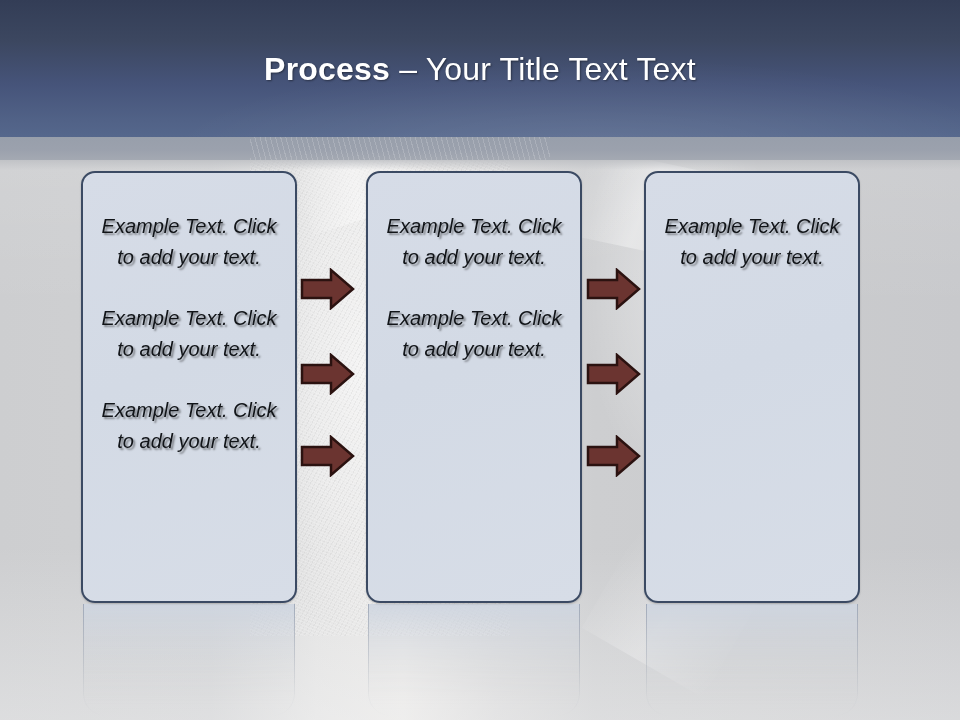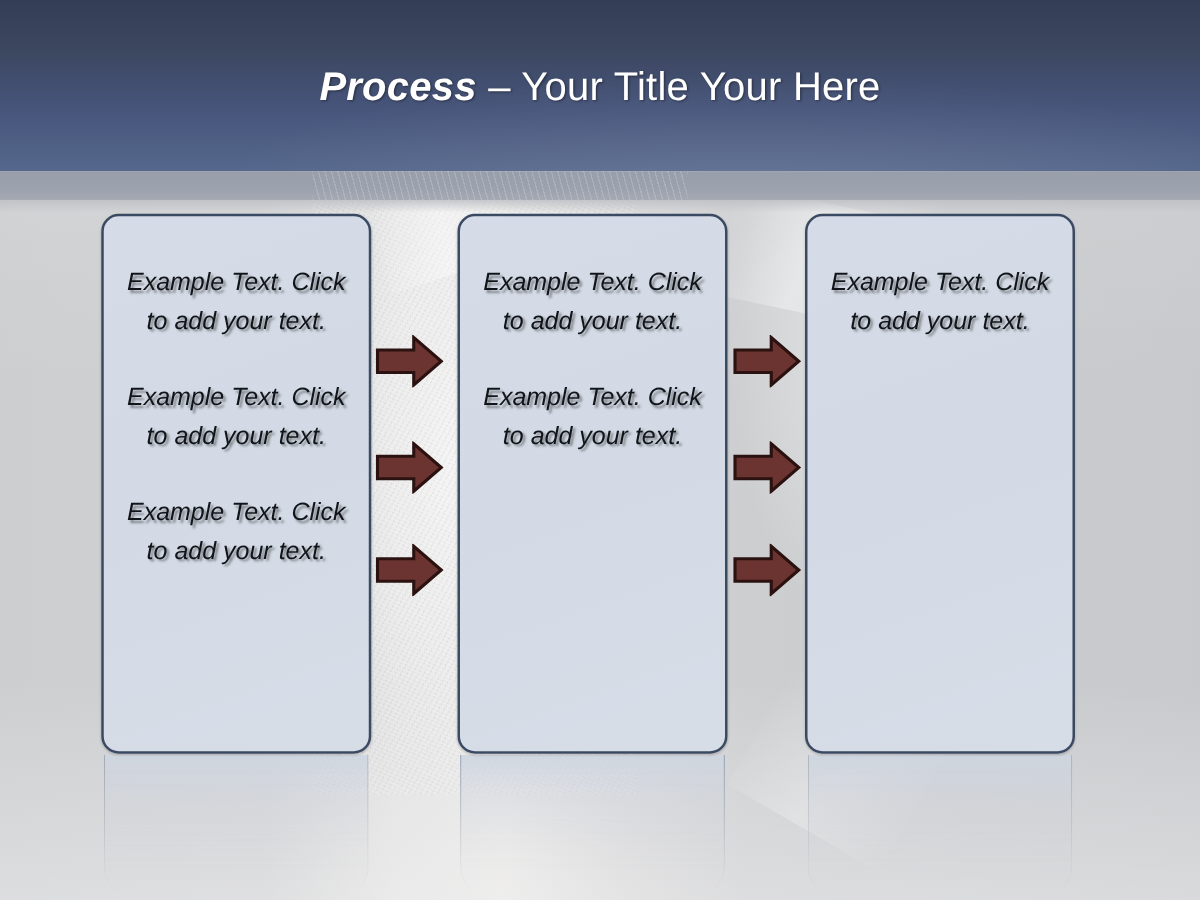--- a/index.html
+++ b/index.html
@@ -97,21 +97,21 @@
     left: 0; top: 50px;
     width: 960px;
     text-align: center;
     color: #ffffff;
     font-size: 32px;
     line-height: 38px;
     letter-spacing: 0.2px;
     white-space: nowrap;
     text-shadow: 1px 1px 2px rgba(0,0,0,0.40);
   }
-  .title-text .t-bold { font-weight: bold; font-style: italic; }
+  .title-text .t-bold { font-weight: bold; }
   .title-text .t-rest { font-weight: normal; }
 
   
   .gray-band {
     position: absolute;
     left: 0; top: 137px;
     width: 960px; height: 23px;
     background: linear-gradient(180deg, #989fab 0%, #9ba1ad 55%, #a4a9b2 100%);
   }
   .gray-band-tex {
@@ -192,21 +192,21 @@
   <div class="bg-grain"></div>
   <div class="bg-streak" style="left:300px; top:150px; width:110px; height:70px; transform:rotate(-18deg);"></div>
   <div class="bg-streak" style="left:580px; top:160px; width:130px; height:90px; transform:rotate(12deg);"></div>
   <div class="bg-streak" style="left:600px; top:560px; width:140px; height:110px; transform:rotate(30deg); opacity:0.35;"></div>
   <div class="bg-vignette"></div>
 
   <div class="title-bar">
     <div class="title-bar-sheen"></div>
   </div>
   <div class="title-text">
-    <span class="t-bold">Process</span><span class="t-rest"> – Your Title Your Here</span>
+    <span class="t-bold">Process</span><span class="t-rest"> – Your Title Text Text</span>
   </div>
 
   <div class="gray-band"></div>
   <div class="gray-band-tex"></div>
   <div class="under-band"></div>
 
   <div class="refl" style="left:83px; top:604px; width:212px; height:112px;"></div>
   <div class="refl" style="left:368px; top:604px; width:212px; height:112px;"></div>
   <div class="refl" style="left:646px; top:604px; width:212px; height:112px;"></div>
 

